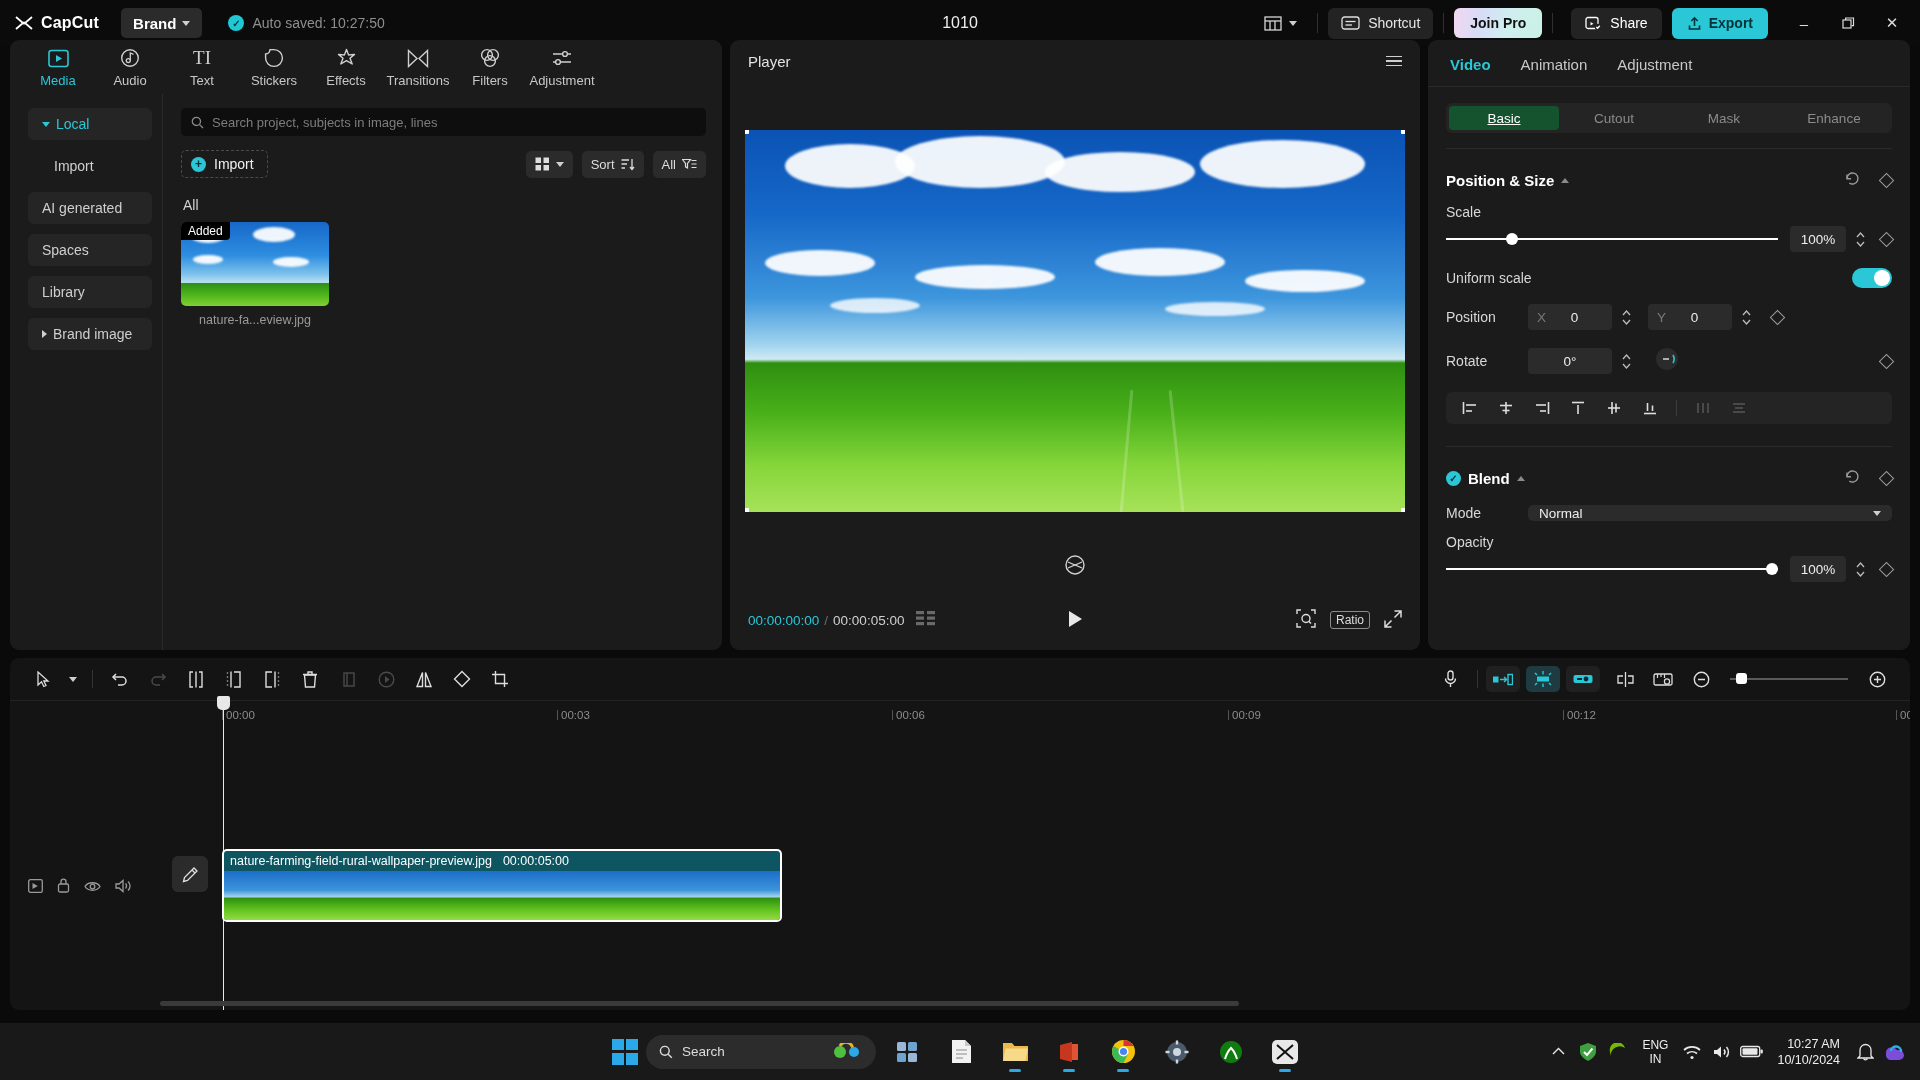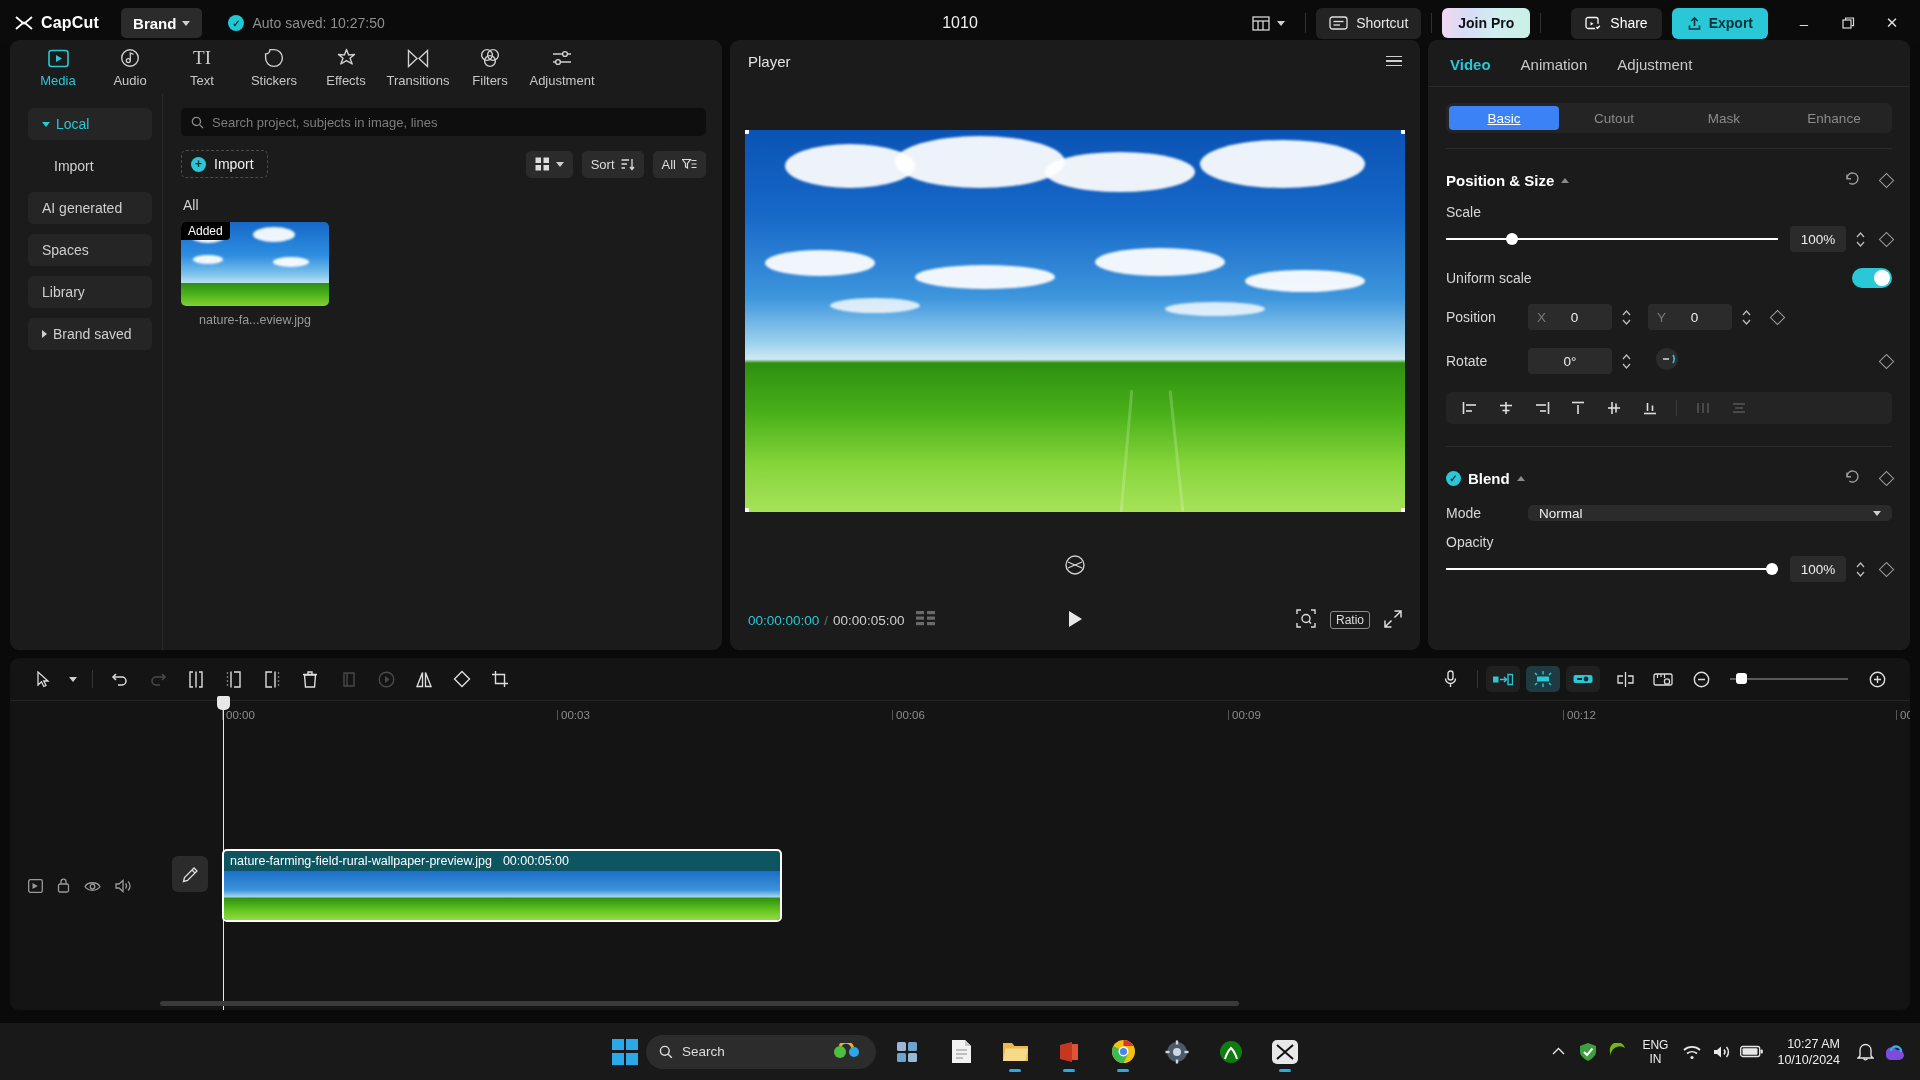--- a/index.html
+++ b/index.html
@@ -42,21 +42,21 @@
     display:flex;align-items:center;gap:8px;height:31px;padding:0 13px;background:#232323;border-radius:6px;
     font-size:14px;color:#e6e6e6;cursor:pointer;
   }
   .joinpro-btn {
     height:30px;padding:0 16px;border-radius:6px;font-size:14px;font-weight:700;color:#111;cursor:pointer;
     display:flex;align-items:center;
     background: linear-gradient(100deg,#f3d7f0 0%,#d7dcf7 30%,#cfeef0 60%,#c9f1e4 100%);
   }
   .share-btn {
     display:flex;align-items:center;gap:8px;height:31px;padding:0 14px;background:#232323;border-radius:6px;
-    font-size:14px;color:#fff;cursor:pointer;margin-left:20px;
+    font-size:14px;color:#fff;cursor:pointer;margin-left:8px;
   }
   .export-btn {
     display:flex;align-items:center;gap:7px;height:31px;padding:0 15px;background:#2ac7d6;border-radius:6px;
     font-size:14px;color:#00333a;font-weight:600;cursor:pointer;margin-left:10px;
   }
   .wctrl { display:flex; align-items:center; margin-left:14px; }
   .wbtn { width:44px;height:46px;display:flex;align-items:center;justify-content:center;color:#ddd;cursor:pointer;font-size:15px; }
 
   
   .leftpanel {
@@ -147,21 +147,21 @@
     background:#1b1b1b; border-radius:9px; overflow:hidden;
   }
   .rp-tabs { display:flex; gap:30px; padding:16px 22px 0 22px; font-size:15px; }
   .rp-tab { color:#c8c8c8; cursor:pointer; padding-bottom:6px; }
   .rp-tab.active { color:#2ac7d6; font-weight:600; }
   .rp-divider { height:1px; background:#2a2a2a; margin-top:7px; }
   .seg {
     margin:16px 18px 0 18px; height:30px; background:#242424; border-radius:6px; display:flex; padding:3px;
   }
   .seg-item { flex:1; display:flex; align-items:center; justify-content:center; font-size:13.5px; color:#8b8b8b; border-radius:4px; cursor:pointer; }
-  .seg-item.active { background:#3b82f6; color:#fff;text-decoration:underline; }
+  .seg-item.active { background:#14532d; color:#fff;text-decoration:underline; }
   .hr { height:1px; background:#2b2b2b; margin:15px 18px 0 18px; }
   .sec-head { display:flex; align-items:center; padding:0 18px; margin-top:21px; }
   .sec-title { font-size:15px; font-weight:700; color:#fff; display:flex; align-items:center; gap:7px; }
   .caret-up { width:0;height:0;border-left:4px solid transparent;border-right:4px solid transparent;border-bottom:5px solid #8a8a8a; }
   .sec-actions { margin-left:auto; display:flex; align-items:center; gap:20px; }
   .row { display:flex; align-items:center; padding:0 18px; margin-top:16px; }
   .row-label { font-size:14px; color:#d8d8d8; width:82px; }
   .slider { flex:1; height:14px; position:relative; cursor:pointer; }
   .slider .trk { position:absolute; top:6px; left:0; right:0; height:2px; background:#fff; }
   .slider .knob { position:absolute; top:1px; width:12px; height:12px; border-radius:50%; background:#fff; }
@@ -402,21 +402,21 @@
           <span>AI generated</span>
         </div>
         <div class="sb-item">
           <span>Spaces</span>
         </div>
         <div class="sb-item">
           <span>Library</span>
         </div>
         <div class="sb-item">
           <span class="tri-r"></span>
-          <span>Brand saved</span>
+          <span>Brand image</span>
         </div>
       </div>
 
       <div class="media-area">
         <div class="search-box">
           <svg width="13" height="13" viewBox="0 0 13 13">
               <circle cx="5.4" cy="5.4" r="4.1" stroke="#8a8a8a" fill="none" stroke-width="1.3"></circle>
               <line x1="8.6" y1="8.6" x2="12" y2="12" stroke="#8a8a8a" stroke-width="1.3"></line>
             </svg>
           <input type="text" placeholder="Search project, subjects in image, lines" style="">

